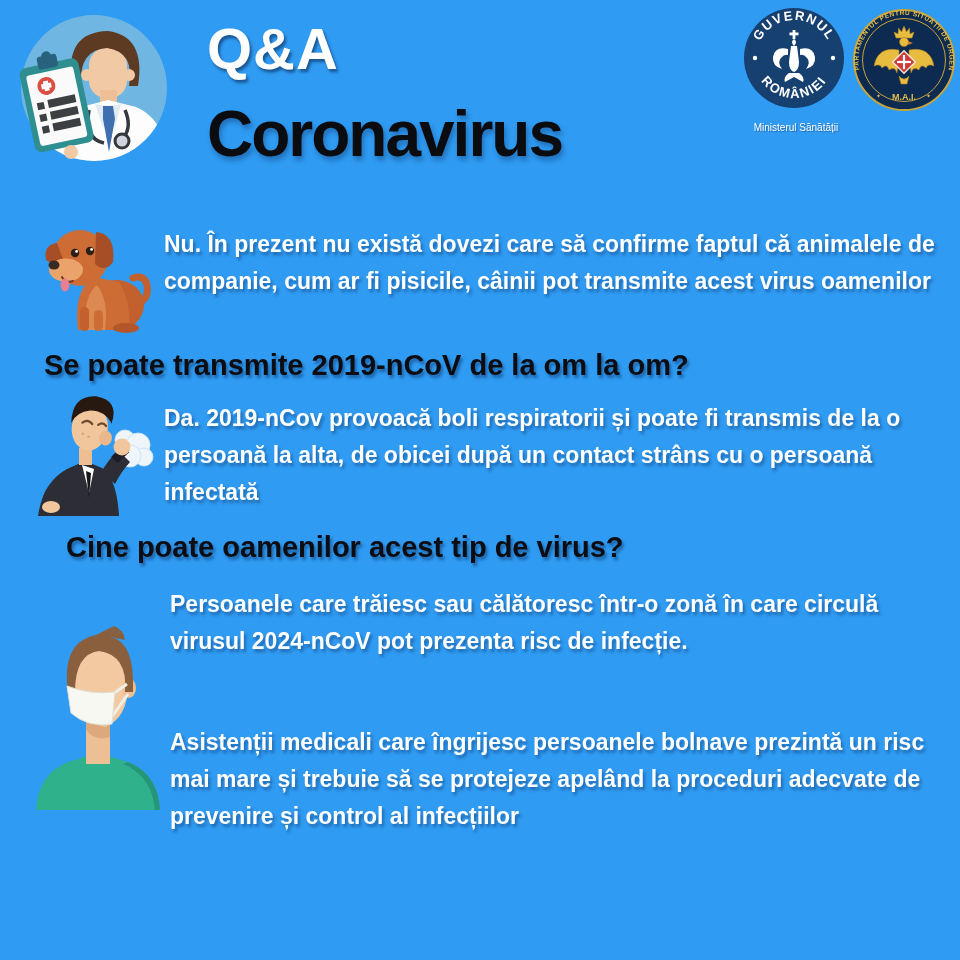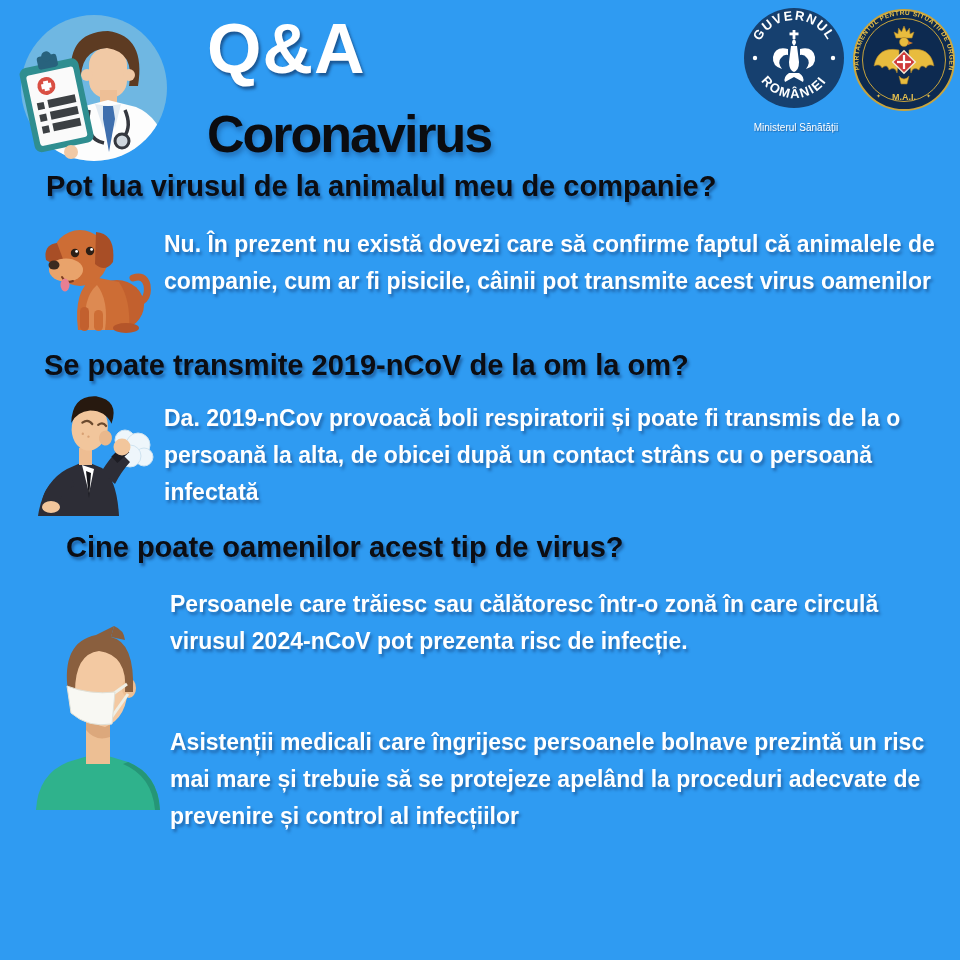--- a/index.html
+++ b/index.html
@@ -2,23 +2,23 @@
 <html><head>
 <meta charset="utf-8">
 <style>
   html,body{margin:0;padding:0;}
   body{width:960px;height:960px;overflow:hidden;font-family:"Liberation Sans",sans-serif;}
   .poster{position:relative;width:960px;height:960px;background:#2F9BF2;overflow:hidden;}
 
   
   .doctor-badge{position:absolute;left:18px;top:12px;width:150px;height:152px;}
   .title{position:absolute;left:207px;top:0px;}
-  .title-qa{font-size:70px;line-height:98px;font-weight:700;color:#ffffff;
+  .title-qa{font-size:58px;line-height:98px;font-weight:700;color:#ffffff;
             text-shadow:2px 3px 3px rgba(10,30,70,.55);letter-spacing:1px;}
-  .title-corona{font-size:52px;line-height:72px;font-weight:700;color:#0b0c10;
+  .title-corona{font-size:64px;line-height:72px;font-weight:700;color:#0b0c10;
             letter-spacing:-2px;text-shadow:2px 4px 5px rgba(10,35,80,.35);}
   .logos{position:absolute;right:4px;top:6px;display:flex;align-items:flex-start;}
   .gov-logo{width:108px;text-align:center;margin-right:2px;}
   .gov-caption{margin-top:12px;font-size:10px;color:#ffffff;white-space:nowrap;
             text-shadow:1px 1px 1px rgba(10,30,70,.4);}
   .dsu-logo{width:104px;}
 
   
   .question{position:absolute;font-size:29px;font-weight:700;color:#0c0d12;
             text-shadow:2px 3px 3px rgba(8,30,75,.45);white-space:nowrap;}
@@ -138,21 +138,20 @@
           <rect x="45" y="54.9" width="14" height="2.2" fill="#ffffff"></rect>
           <path d="M47 70 q5 6 10 0 l-2 8 h-6 Z" fill="#e8bc3e" stroke="#a87f28" stroke-width="0.6"></path>
         </g>
         <text x="24" y="92" font-size="6" fill="#e4bf4e">✦</text>
         <text x="74" y="92" font-size="6" fill="#e4bf4e">✦</text>
         <text x="52" y="94" font-size="9" font-weight="bold" fill="#e4bf4e" text-anchor="middle">M.A.I.</text>
       </svg>
     </div>
   </div>
 
-  <div class="question q1">Pot lua virusul de la animalul meu de companie?</div>
   <div class="icon dog-wrap">
     <svg width="122" height="114" viewBox="0 0 122 114" xmlns="http://www.w3.org/2000/svg">
       <path d="M96 84 Q116 84 113 65 Q110 54 99 58" stroke="#c2602e" stroke-width="7" fill="none" stroke-linecap="round"></path>
       <ellipse cx="83" cy="85" rx="27" ry="25" fill="#c2602e"></ellipse>
       <path d="M44 110 Q39 70 60 57 L85 62 Q97 80 95 110 Z" fill="#cd6d35"></path>
       <path d="M52 110 Q48 78 63 65 Q75 80 71 110 Z" fill="#dd8a52"></path>
       <rect x="46" y="87" width="9" height="24" rx="4.5" fill="#c2602e"></rect>
       <rect x="60" y="90" width="9" height="21" rx="4.5" fill="#cd6d35"></rect>
       <ellipse cx="92" cy="108" rx="13" ry="5" fill="#b4552a"></ellipse>
       <circle cx="46" cy="38" r="28" fill="#cd6d35"></circle>

